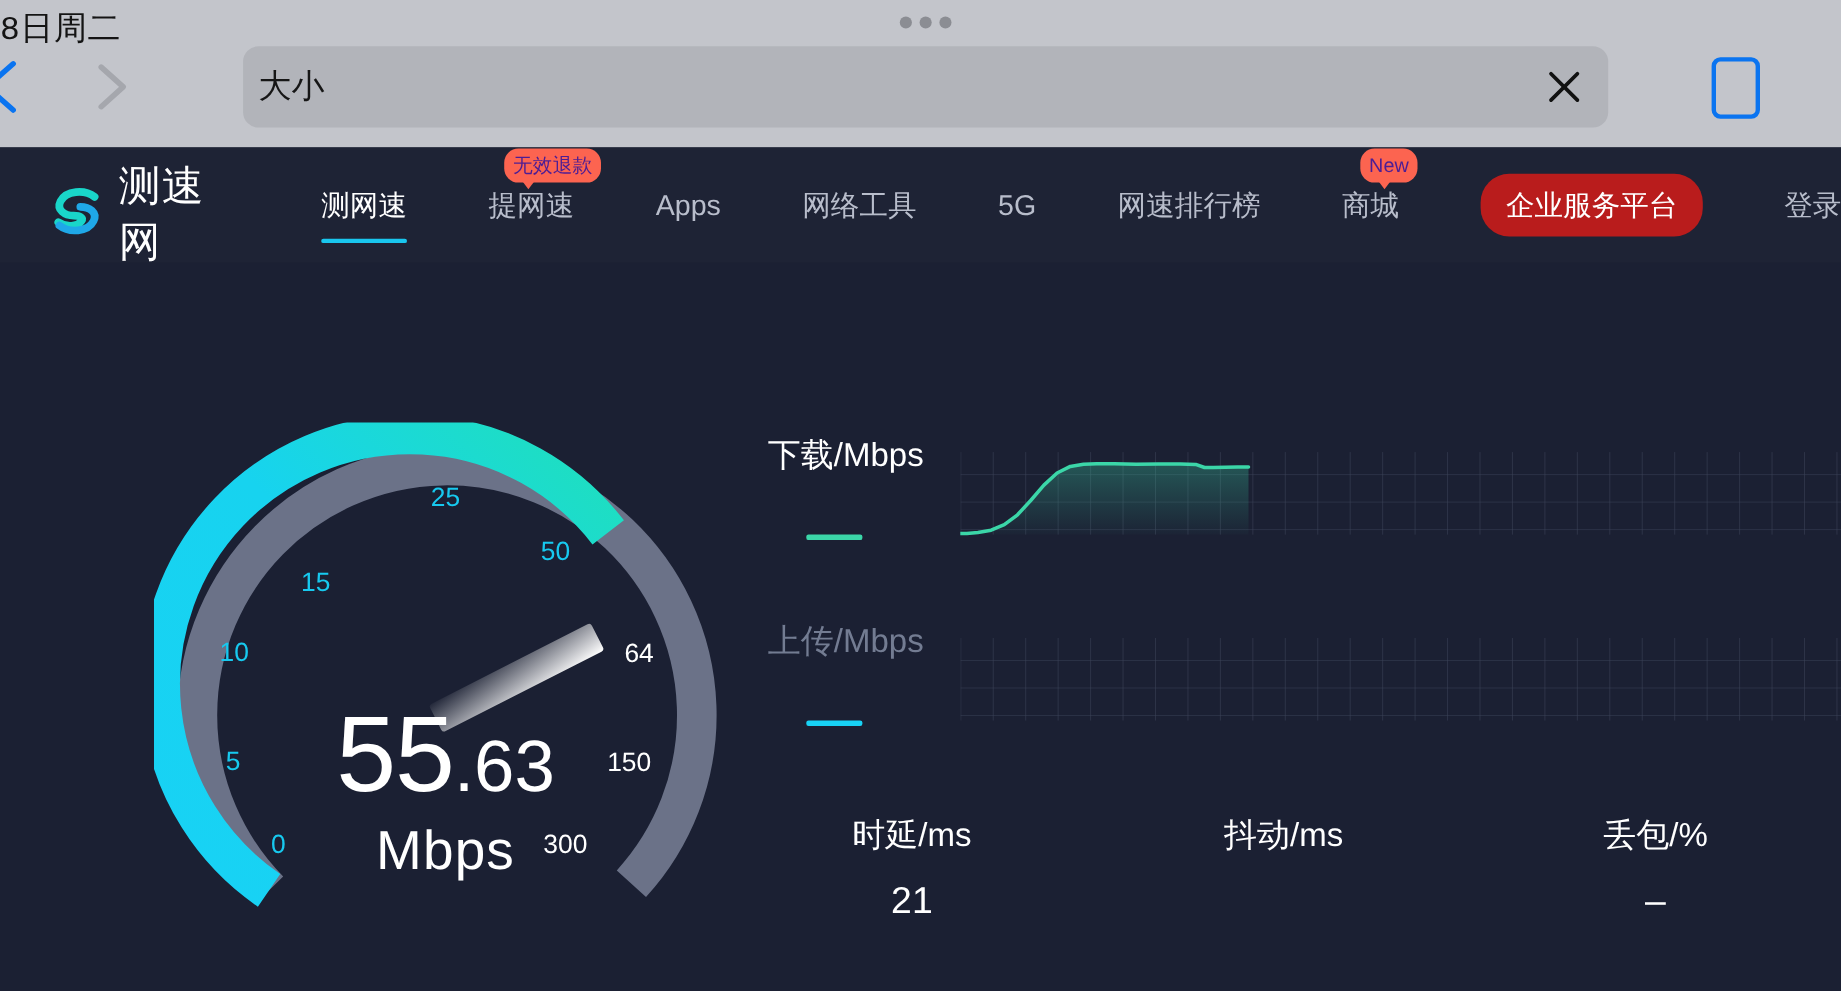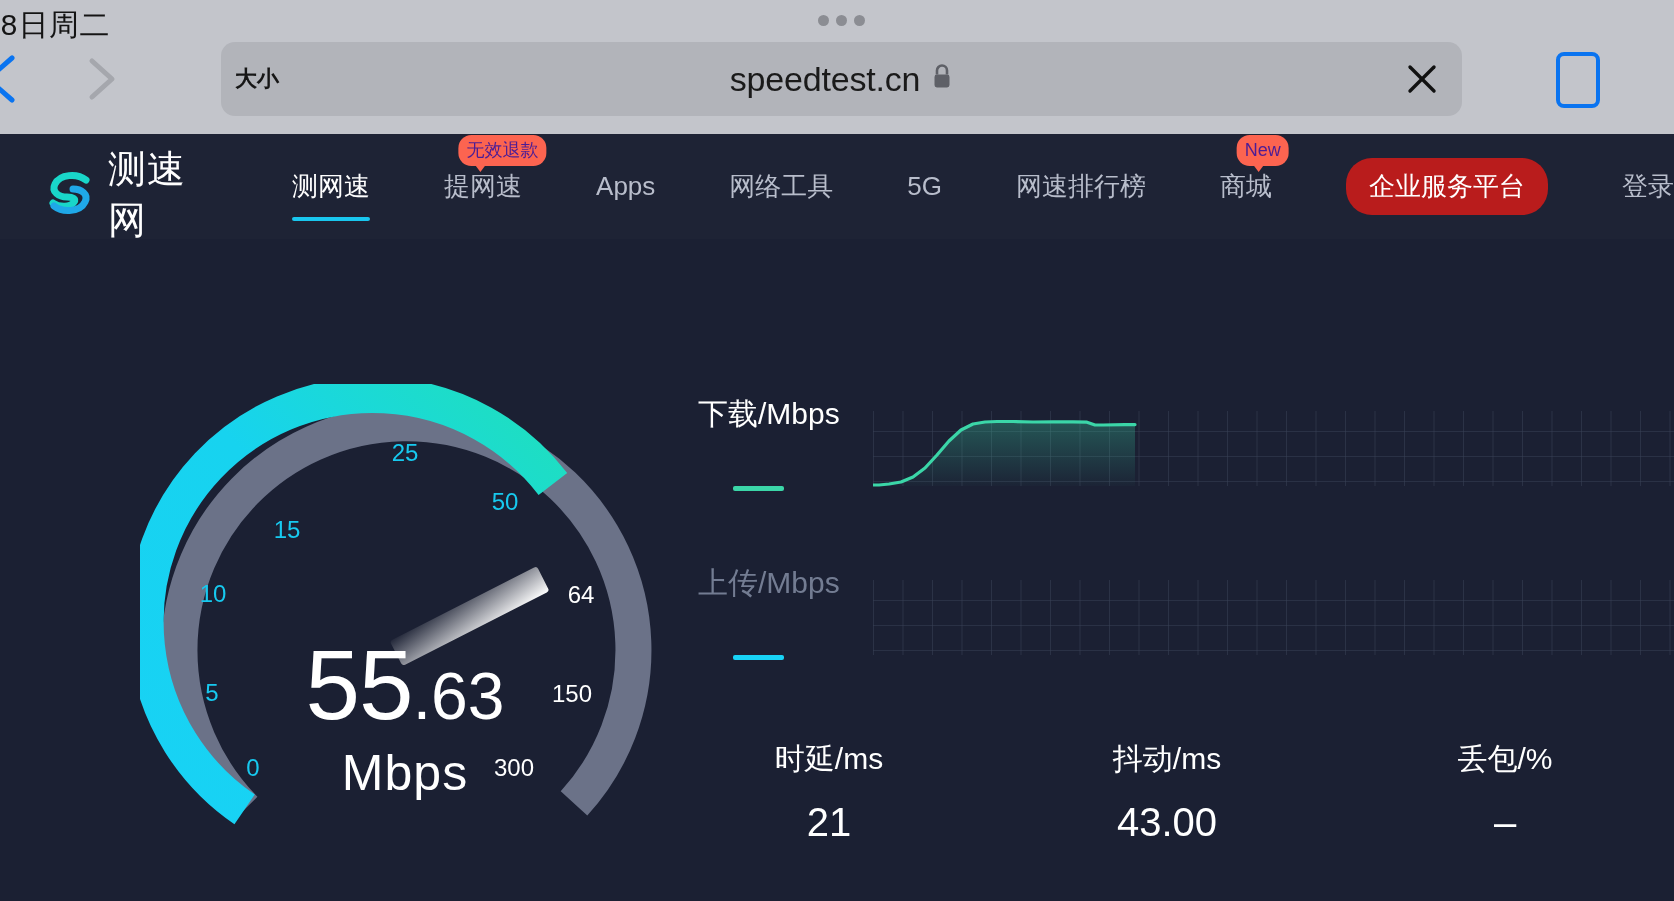--- a/index.html
+++ b/index.html
@@ -63,23 +63,22 @@
     position: absolute;
     top: 42px; left: 221px;
     width: 1241px; height: 74px;
     background: #b2b4ba;
     border-radius: 14px;
   }
   .url-size-label {
     position: absolute;
     left: 14px; top: 50%;
     transform: translateY(-50%);
-    font-size: 22px;
+    font-size: 30px;
     color: #161616;
-    font-weight: bold;
   }
   .url-center {
     position: absolute;
     left: 0; right: 0; top: 50%;
     transform: translateY(-50%);
     display: flex;
     align-items: center;
     justify-content: center;
     gap: 11px;
   }
@@ -283,21 +282,21 @@
     display: flex;
   }
   .stat { flex: 1; text-align: center; }
   .stat-label {
     font-size: 30px;
     color: #ffffff;
     margin-bottom: 20px;
     white-space: nowrap;
   }
   .stat-value {
-    font-size: 40px;
+    font-size: 34px;
     color: #ffffff;
     white-space: nowrap;
   }
 </style>
 </head>
 <body>
 
 <div id="root">
 
   <div class="browser-chrome">
@@ -317,29 +316,20 @@
     </div>
 
     <div class="nav-fwd">
       <svg width="44" height="58" viewBox="0 0 44 58">
         <polyline points="14,11 34,29 14,47" fill="none" stroke="#a5a7ad" stroke-width="5" stroke-linecap="round" stroke-linejoin="round"></polyline>
       </svg>
     </div>
 
     <div class="url-bar">
       <span class="url-size-label">大小</span>
-      <div class="url-center">
-        <span class="url-text">speedtest.cn</span>
-        <span class="lock-icon">
-          <svg width="22" height="27" viewBox="0 0 22 27">
-            <path d="M6 11 V7 a5 5 0 0 1 10 0 v4" fill="none" stroke="#5e6067" stroke-width="2.6"></path>
-            <rect x="3.5" y="11" width="15" height="13" rx="2.4" fill="#5e6067"></rect>
-          </svg>
-        </span>
-      </div>
       <div class="url-close">
         <svg width="40" height="40" viewBox="0 0 40 40">
           <line x1="8" y1="8" x2="32" y2="32" stroke="#111" stroke-width="3.4" stroke-linecap="round"></line>
           <line x1="32" y1="8" x2="8" y2="32" stroke="#111" stroke-width="3.4" stroke-linecap="round"></line>
         </svg>
       </div>
     </div>
 
     <div class="right-edge-btn"></div>
   </div>
@@ -462,21 +452,20 @@
       </div>
     </div>
 
     <div class="stats">
       <div class="stat">
         <div class="stat-label">时延/ms</div>
         <div class="stat-value">21</div>
       </div>
       <div class="stat">
         <div class="stat-label">抖动/ms</div>
-        <div class="stat-value">43.00</div>
       </div>
       <div class="stat">
         <div class="stat-label">丢包/%</div>
         <div class="stat-value">–</div>
       </div>
     </div>
 
   </div>
 </div>
 

